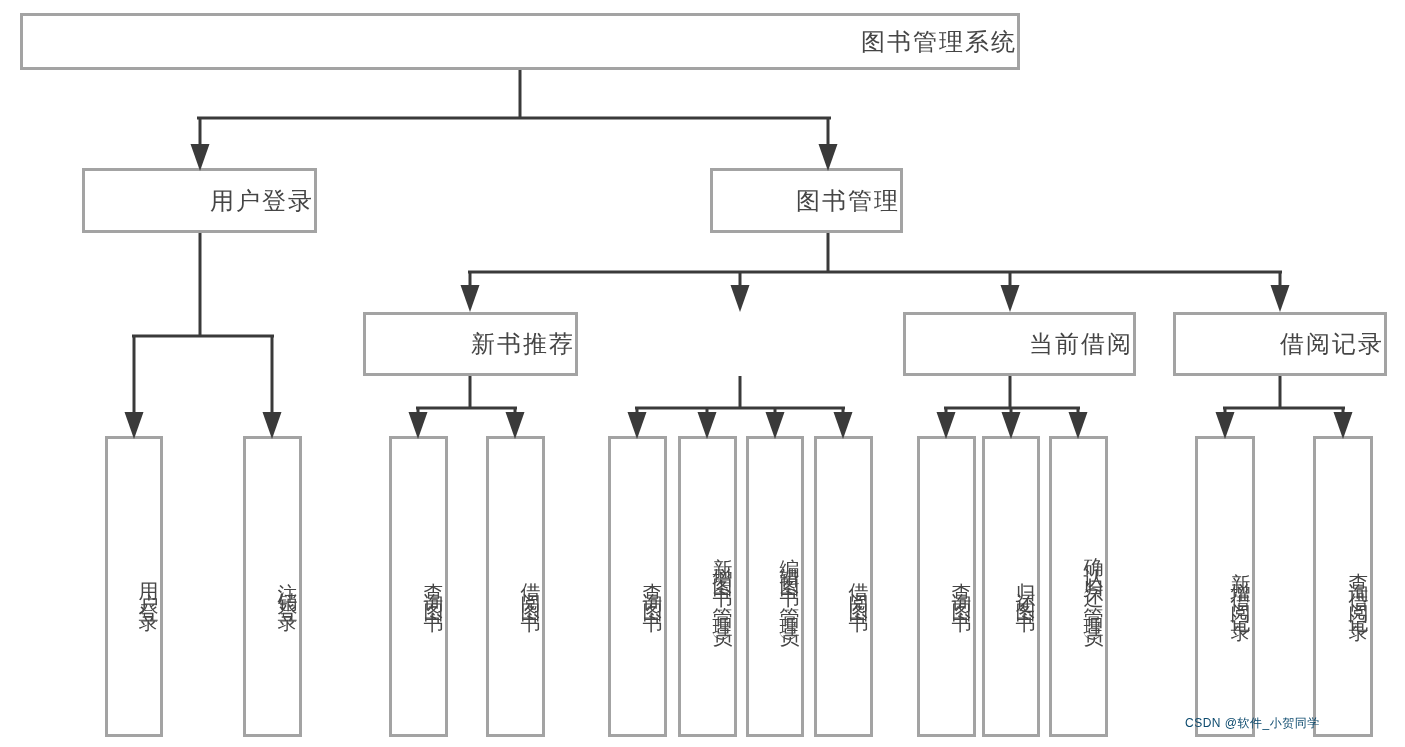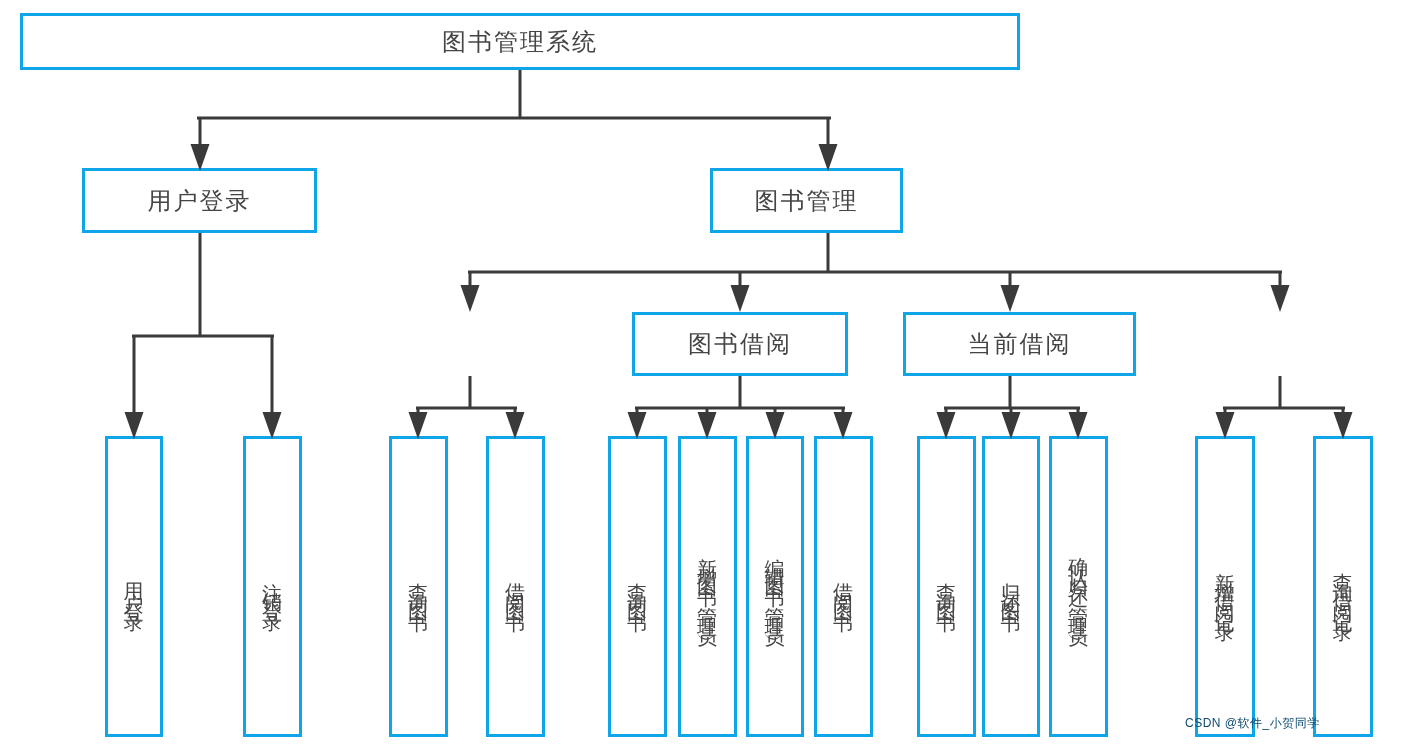--- a/index.html
+++ b/index.html
@@ -6,25 +6,25 @@
   #canvas{
     position:relative;
     width:1405px;height:747px;
     background:#ffffff;
     font-family:"Liberation Sans","DejaVu Sans",sans-serif;
     overflow:hidden;
   }
   .node{
     position:absolute;
     box-sizing:border-box;
-    border:3px solid #0ea5e9;
+    border:3px solid #a3a3a3;
     background:#ffffff;
     display:flex;
     align-items:center;
-    justify-content:center;
+    justify-content:flex-end;
     color:#454545;
     z-index:2;
   }
   .hlabel{
     font-size:24px;
     letter-spacing:2px;
     white-space:nowrap;
   }
   .vlabel{
     writing-mode:vertical-rl;
@@ -112,25 +112,28 @@
     <span class="hlabel">图书管理系统</span>
   </div>
 
   <div class="node" style="left:82px;top:168px;width:235px;height:65px">
     <span class="hlabel">用户登录</span>
   </div>
   <div class="node" style="left:710px;top:168px;width:193px;height:65px">
     <span class="hlabel">图书管理</span>
   </div>
 
-  <div class="node" style="left:632px;top:312px;width:216px;height:64px">
-    <span class="hlabel">图书借阅</span>
+  <div class="node" style="left:363px;top:312px;width:215px;height:64px">
+    <span class="hlabel">新书推荐</span>
   </div>
   <div class="node" style="left:903px;top:312px;width:233px;height:64px">
     <span class="hlabel">当前借阅</span>
+  </div>
+  <div class="node" style="left:1173px;top:312px;width:214px;height:64px">
+    <span class="hlabel">借阅记录</span>
   </div>
 
   <div class="node leaf" style="left:105px;top:436px;width:58px;height:301px">
     <span class="vlabel">用户登录</span>
   </div>
   <div class="node leaf" style="left:243px;top:436px;width:59px;height:301px">
     <span class="vlabel">注销登录</span>
   </div>
 
   <div class="node leaf" style="left:389px;top:436px;width:59px;height:301px">

